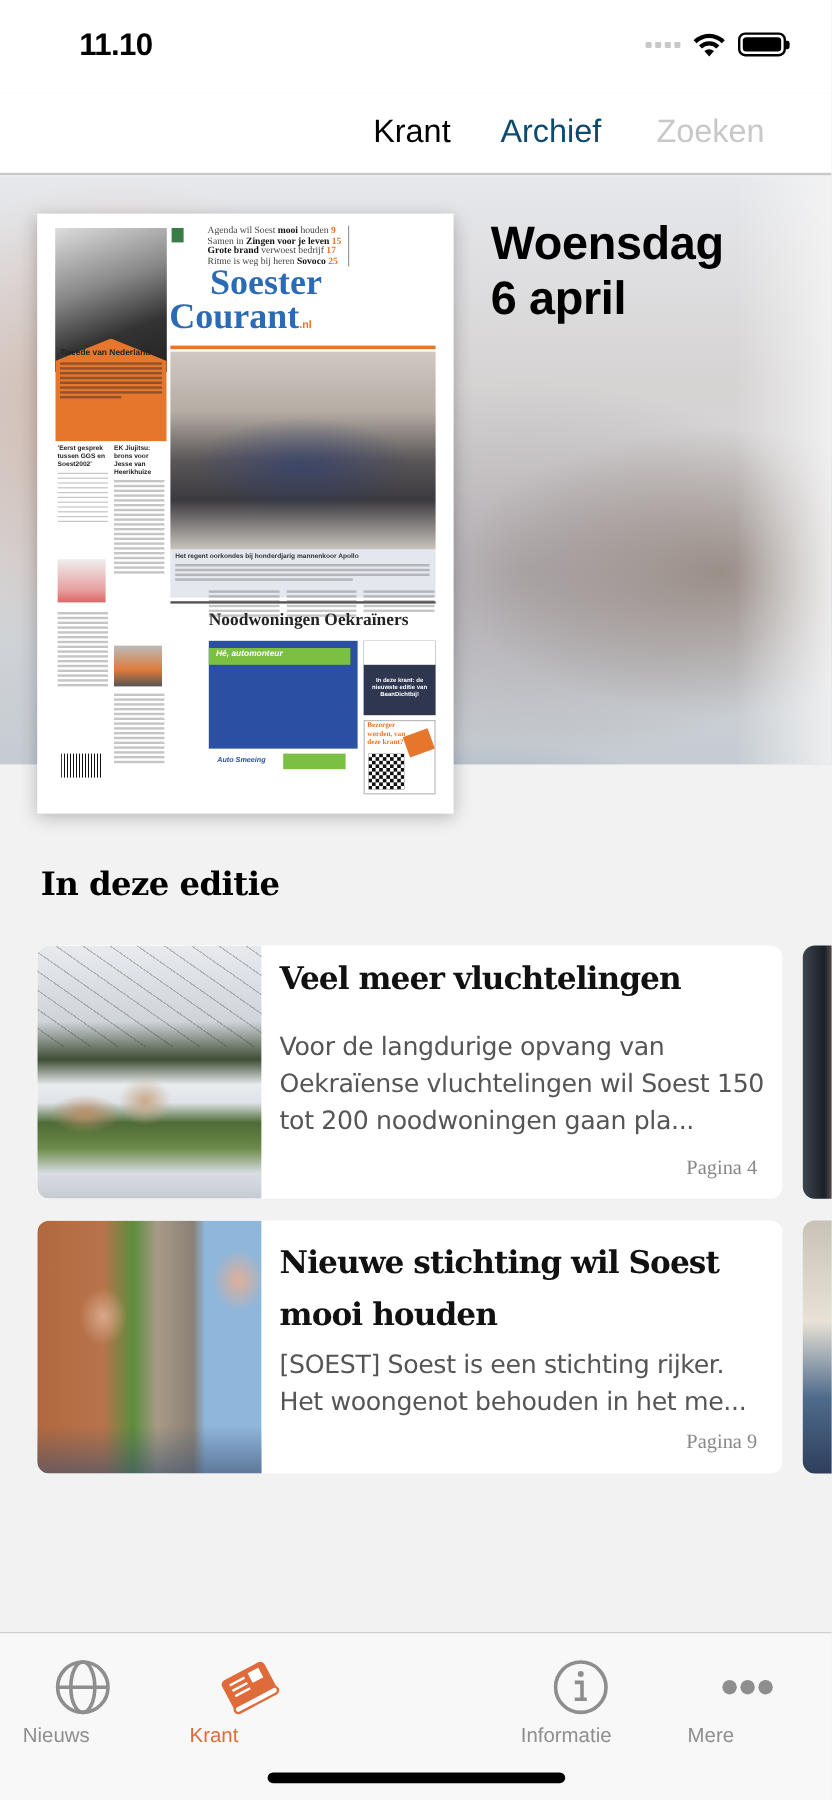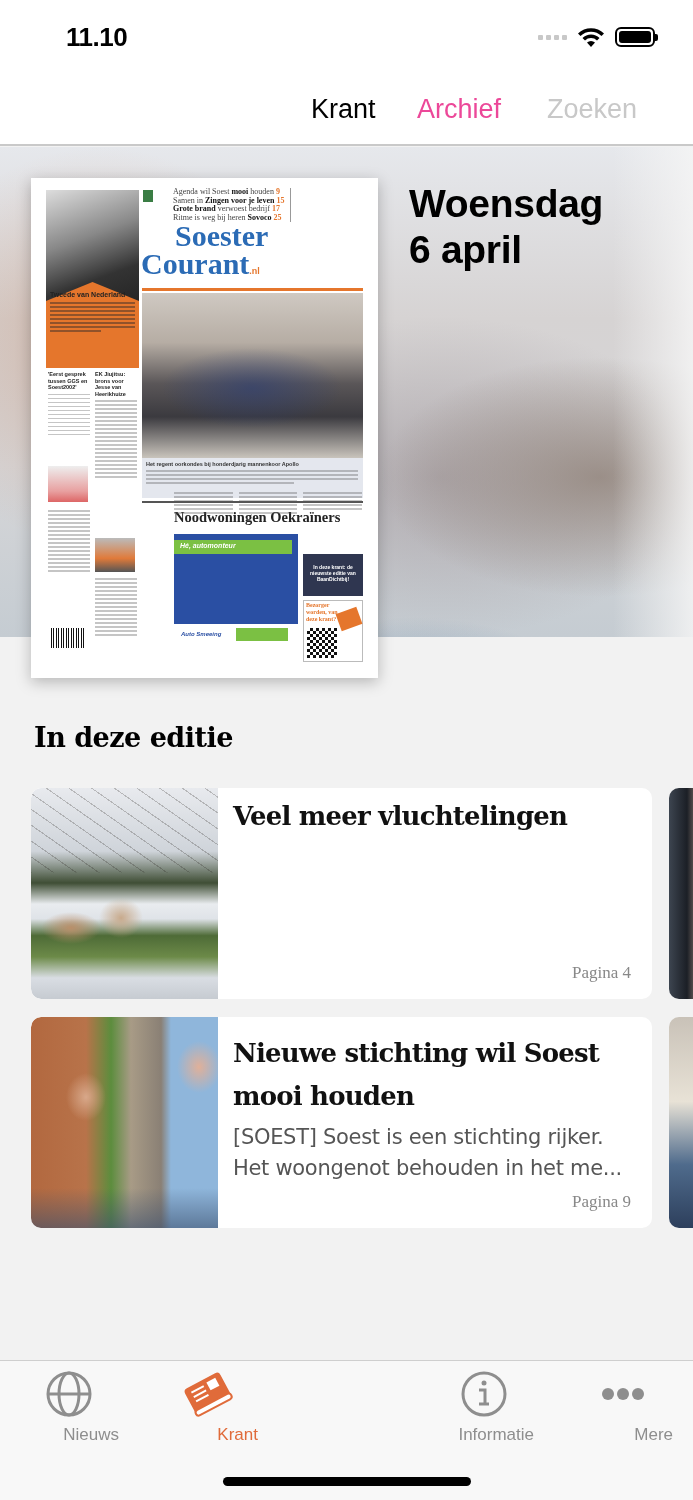--- a/index.html
+++ b/index.html
@@ -16,21 +16,21 @@
   .signal { display: flex; gap: 3px; align-items: flex-end; }
   .signal span { width: 5px; height: 5px; border-radius: 1px; background: #c8c8c8; display: block; }
   .battery { width: 40px; height: 20px; border: 2px solid #000; border-radius: 6px; position: relative; padding: 2px; }
   .battery::after { content: ""; position: absolute; right: -5px; top: 5px; width: 3px; height: 7px; background: #000; border-radius: 0 2px 2px 0; }
   .battery-fill { width: 100%; height: 100%; background: #000; border-radius: 3px; }
 
   
   .top-nav { position: absolute; top: 78px; left: 0; width: 693px; height: 68px; background: #fff; border-bottom: 2px solid #c9c9c9; }
   .top-nav .tab { position: absolute; top: 16px; font-size: 27px; font-weight: 500; }
   .tab-krant { left: 311px; color: #000; }
-  .tab-archief { left: 417px; color: #ec4899; }
+  .tab-archief { left: 417px; color: #0c4a6e; }
   .tab-zoeken { left: 547px; color: #c8c8c8; }
 
   
   .hero {
     position: absolute; top: 147px; left: 0; width: 693px; height: 490px;
     background:
       radial-gradient(ellipse 220px 120px at 600px 330px, rgba(140,125,115,0.75), transparent),
       radial-gradient(ellipse 260px 160px at 440px 330px, rgba(150,140,145,0.6), transparent),
       radial-gradient(ellipse 200px 110px at 410px 580px, rgba(110,140,170,0.85), transparent),
       radial-gradient(ellipse 160px 90px at 650px 580px, rgba(200,180,175,0.6), transparent),
@@ -123,21 +123,21 @@
   .card-1 .card-desc { top: 69px; }
   .card-2 .card-desc { top: 105px; }
   .card-page { position: absolute; right: 21px; bottom: 16px; font-family: "Liberation Serif", serif; font-size: 17px; color: #888; }
 
   .peek { position: absolute; left: 669px; width: 30px; height: 211px; border-radius: 10px 0 0 10px; }
   .peek-1 { top: 788px; background: linear-gradient(90deg, #3d4550, #1b1f26 60%, #8a7a70); }
   .peek-2 { top: 1017px; background: linear-gradient(180deg, #c9c2b8 0%, #e8e2d6 40%, #4f6b8c 70%, #2d3f5c 100%); }
 
   
   .tab-bar { position: absolute; left: 0; top: 1360px; width: 693px; height: 140px; background: #f8f8f8; border-top: 1px solid #cfcfcf; }
-  .tb-item { position: absolute; top: 8px; width: 100px; text-align: right; }
+  .tb-item { position: absolute; top: 20px; width: 100px; text-align: left; }
   .tb-icon { height: 50px; display: flex; justify-content: center; align-items: center; }
   .tb-label { font-size: 17px; color: #8e8e8e; margin-top: 6px; }
   .tb-item.active .tb-label { color: #e06b3a; }
   .home-indicator { position: absolute; left: 223px; top: 1477px; width: 248px; height: 9px; background: #000; border-radius: 5px; }
 </style>
 </head>
 <body>
 
 <div class="status-bar">
   <div class="status-time">11.10</div>
@@ -322,20 +322,21 @@
   <div class="p-bez-text" style="width:34px">Bezorger worden, van deze krant?</div>
   <div class="p-scan"></div>
   <div class="p-qr"></div>
 </div>
 
 <div class="section-title">In deze editie</div>
 
 <div class="card card-1">
   <div class="card-img img-cows"></div>
   <div class="card-title">Veel meer vluchtelingen</div>
+  <div class="card-desc">Voor de langdurige opvang van Oekraïense vluchtelingen wil Soest 150 tot 200 noodwoningen gaan pla...</div>
   <div class="card-page">Pagina 4</div>
 </div>
 <div class="peek peek-1"></div>
 
 <div class="card card-2">
   <div class="card-img img-men"></div>
   <div class="card-title">Nieuwe stichting wil Soest mooi houden</div>
   <div class="card-desc">[SOEST] Soest is een stichting rijker. Het woongenot behouden in het me...</div>
   <div class="card-page">Pagina 9</div>
 </div>

